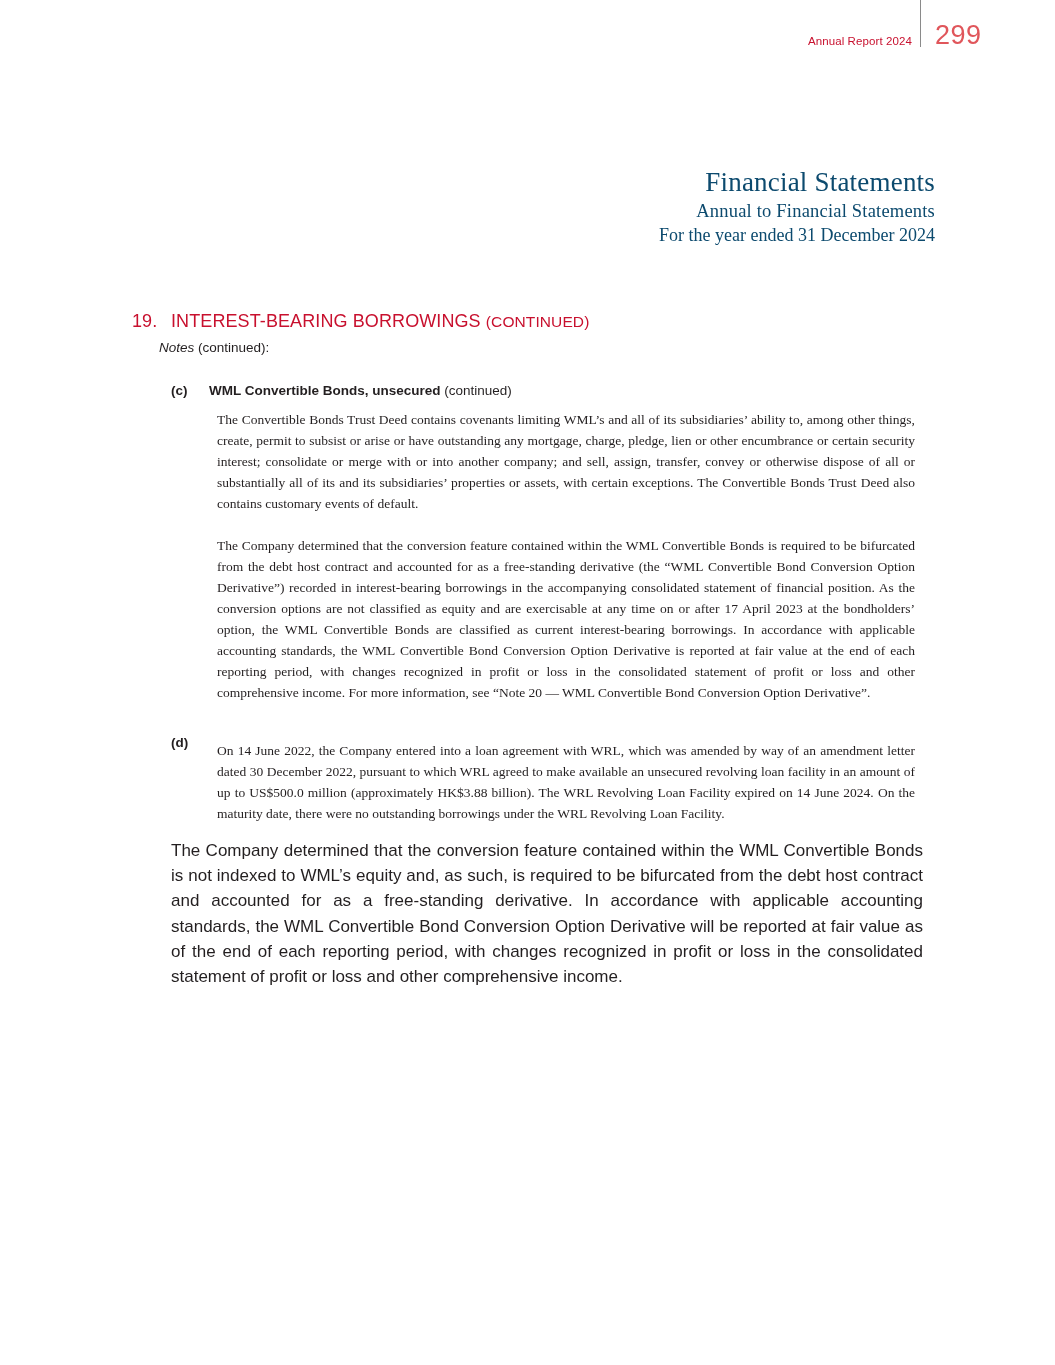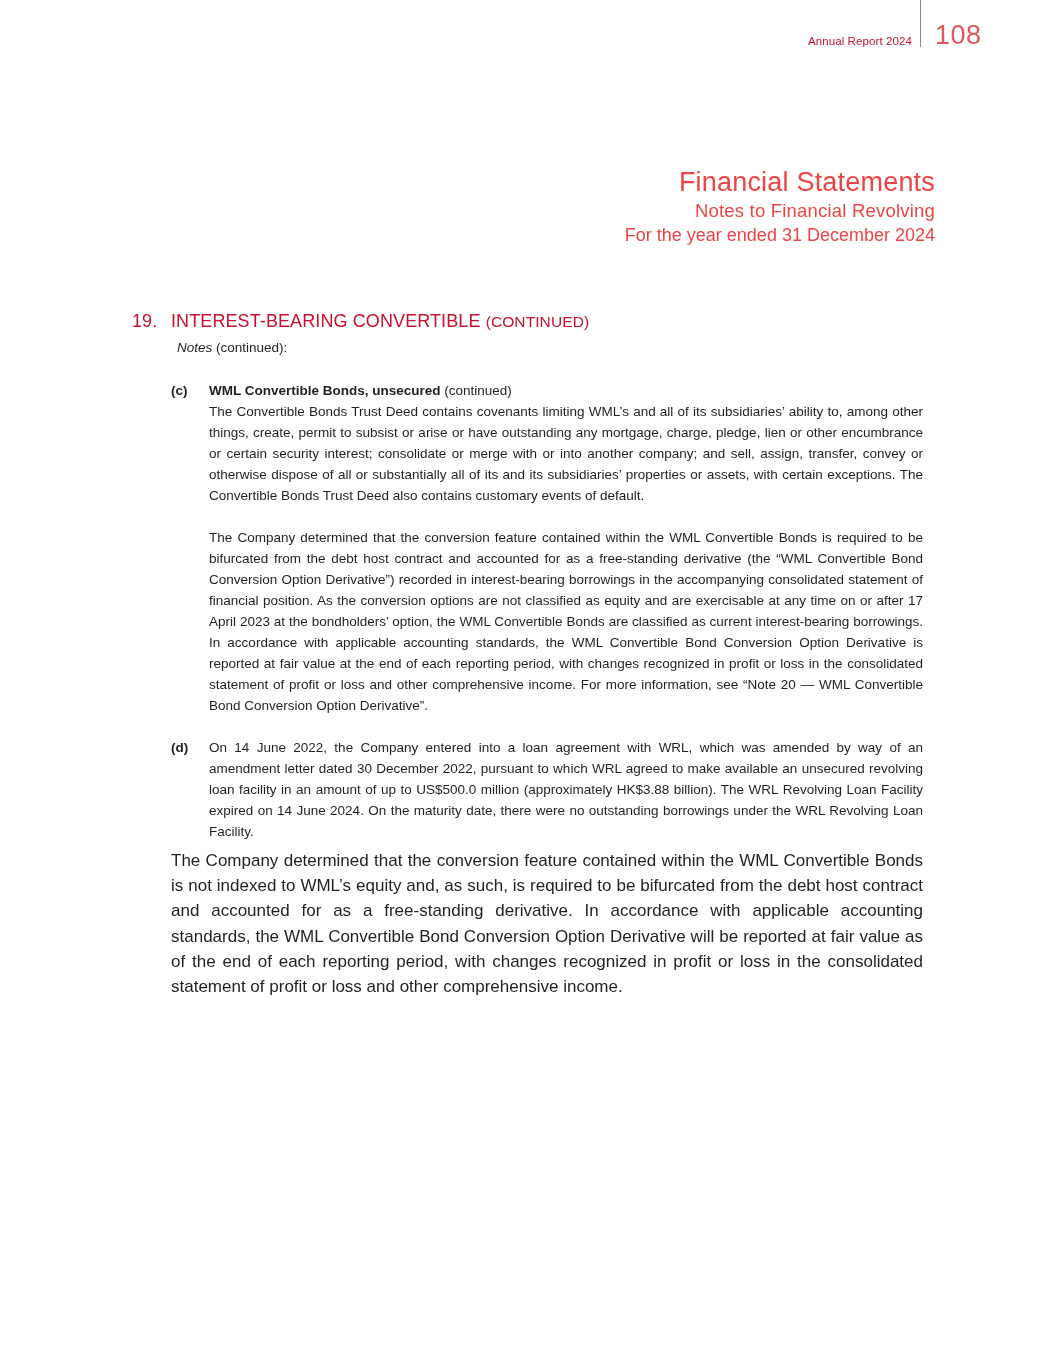--- a/index.html
+++ b/index.html
@@ -44,21 +44,22 @@
       top: 20px;
       font-size: 27px;
       color: #e0565b;
       letter-spacing: 0.5px;
     }
     .title-block {
       position: absolute;
       right: 120px;
       top: 166px;
       text-align: right;
-      color: #ef4444;
+      color: #0c4a6e;
+      font-family: Liberation Serif, serif;
     }
     .title-main {
       font-size: 27px;
       line-height: 32px;
       letter-spacing: 0.2px;
     }
     .title-sub {
       font-size: 18.5px;
       line-height: 26px;
       letter-spacing: 0.2px;
@@ -81,43 +82,44 @@
       letter-spacing: 0.1px;
     }
     .section-heading .num {
       width: 39px;
       flex: none;
     }
     .section-heading .cont {
       font-size: 15.5px;
     }
     .notes-label {
-      margin-left: 45px;
+      margin-left: 27px;
       font-size: 13.5px;
       line-height: 21px;
       margin-top: 3px;
     }
     .notes-label i { font-style: italic; }
     .note {
       display: flex;
       margin-left: 39px;
       font-size: 13.5px;
       line-height: 21px;
     }
     .note .letter {
       width: 38px;
       flex: none;
       font-weight: bold;
     }
     .note .body {
       flex: 1;
     }
     .note .body p {
-      margin: 0;
+      margin: 8px;
       text-align: justify;
+      font-family: Liberation Serif, serif;
     }
     .note .body p + p {
       margin-top: 21px;
     }
     .note-c { margin-top: 22px; }
     .note-d { margin-top: 21px; }
     .bold { font-weight: bold; }
     .bold-italic { font-weight: bold; }
     .section-20 {
       margin-top: 14px;
@@ -130,35 +132,35 @@
       text-align: justify;
       color: #231f20;
     }
   </style>
 </head>
 <body>
 
 <div class="page-header">
   <span class="header-report">Annual Report 2024</span>
   <span class="header-rule"></span>
-  <span class="header-pagenum">108</span>
+  <span class="header-pagenum">299</span>
 </div>
 
 <div class="title-block">
   <div class="title-main">Financial Statements</div>
-  <div class="title-sub">Notes to Financial Revolving</div>
+  <div class="title-sub">Annual to Financial Statements</div>
   <div class="title-period">For the year ended 31 December 2024</div>
 </div>
 
 <div class="content">
 
   <div class="section-heading">
     <span class="num">19.</span>
     <span>
-      <span>INTEREST-BEARING CONVERTIBLE</span>
+      <span>INTEREST-BEARING BORROWINGS</span>
       <span class="cont">(CONTINUED)</span>
     </span>
   </div>
 
   <div class="notes-label"><i>Notes</i><span> (continued):</span></div>
 
   <div class="note note-c">
     <span class="letter">(c)</span>
     <div class="body">
       <div><span class="bold-italic">WML Convertible Bonds, unsecured</span><span> (continued)</span></div>

